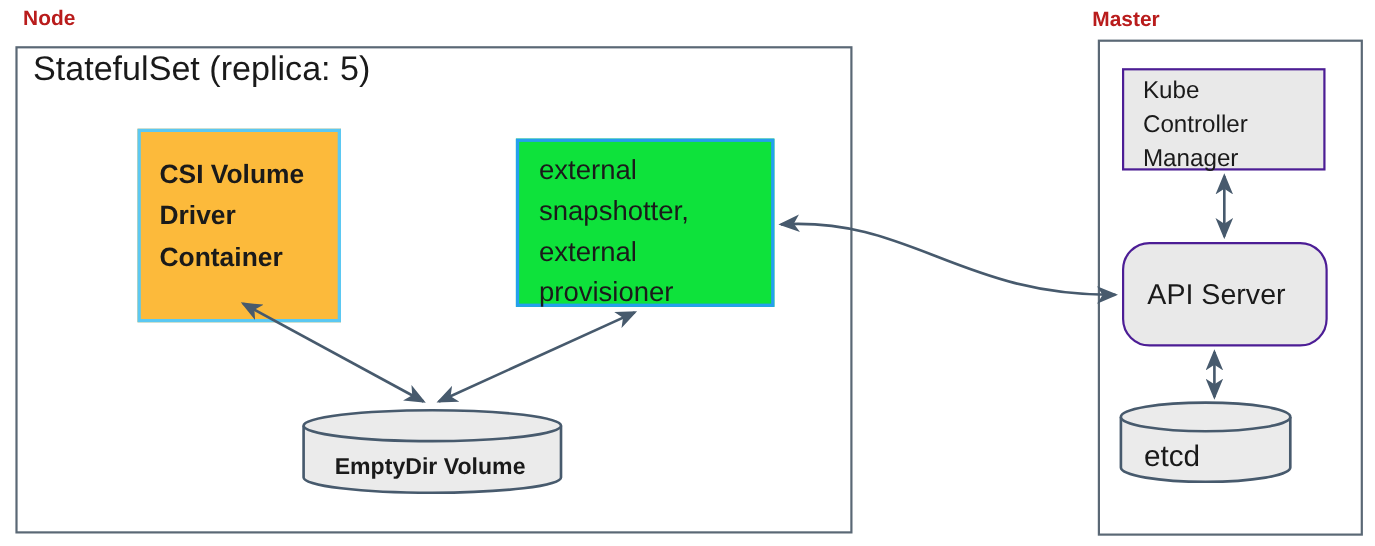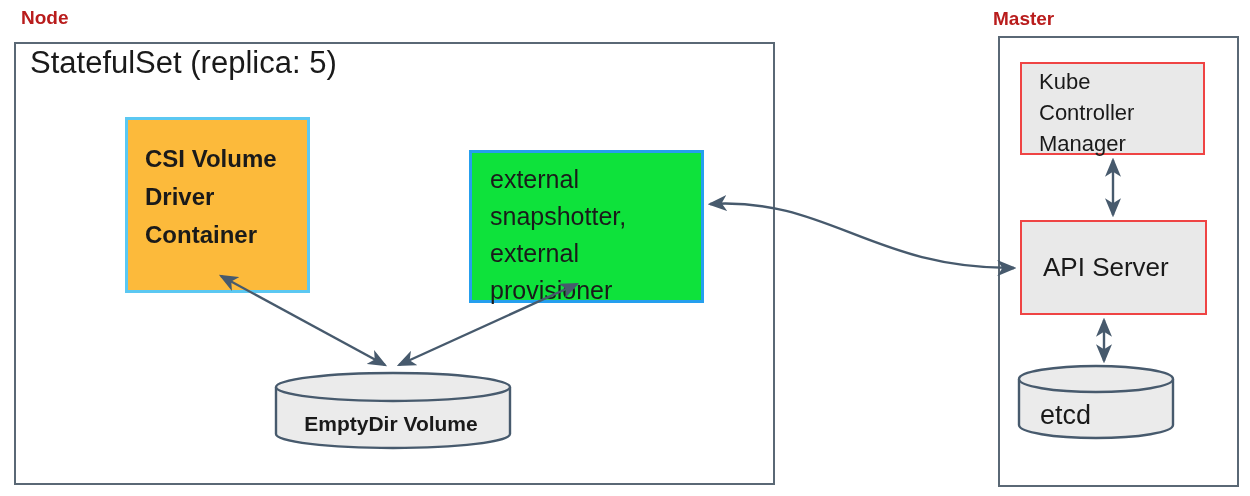--- a/index.html
+++ b/index.html
@@ -40,42 +40,42 @@
     padding: 20px 0 0 17px;
     white-space: pre-line;
   }
   .green-box {
     left: 469px; top: 126px; width: 235px; height: 153px;
     background: #0ee23b;
     border: 3px solid #259fee;
     font-size: 25px; font-weight: 400; line-height: 37px;
     padding: 8px 0 0 18px;
     white-space: pre-line;
-    margin-top: 24px;
   }
   .grpc-label {
     left: 322px; top: 296px;
     font-size: 21px; font-weight: 700;
     white-space: nowrap;
   }
   .component-box {
     background: #e9e9e9;
-    border: 2px solid #ef4444;
+    border: 2px solid #4c1d95;
   }
   .kcm-box {
     left: 1020px; top: 62px; width: 185px; height: 93px;
     font-size: 22px; line-height: 31px;
     padding: 2px 0 0 17px;
     white-space: pre-line;
   }
   .api-box {
     left: 1020px; top: 220px; width: 187px; height: 95px;
     font-size: 26px;
     display: flex; align-items: center;
     padding-left: 21px;
+    border-radius: 25px;
   }
   .connector-layer {
     position: absolute;
     left: 0; top: 0;
     width: 1250px; height: 496px;
     pointer-events: none;
   }
 </style>
 </head>
 <body>

